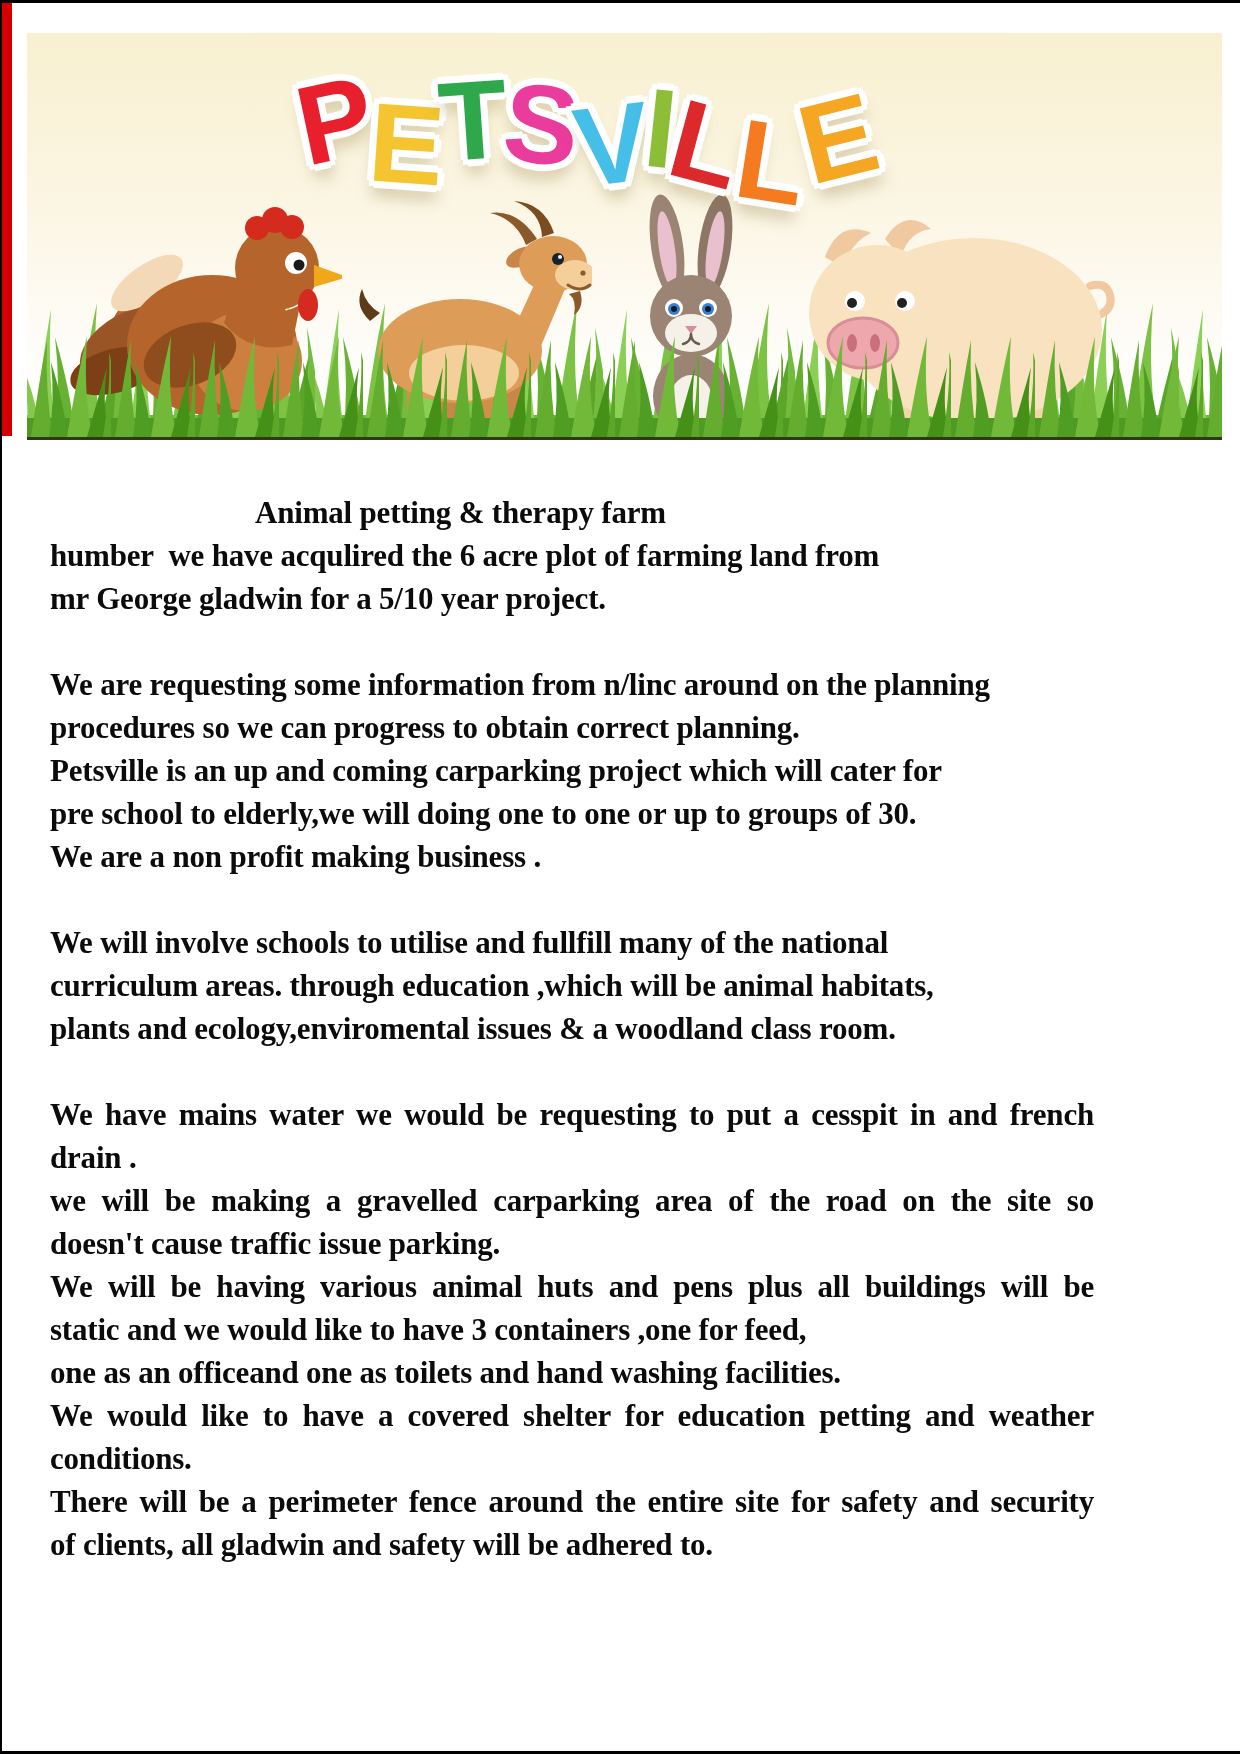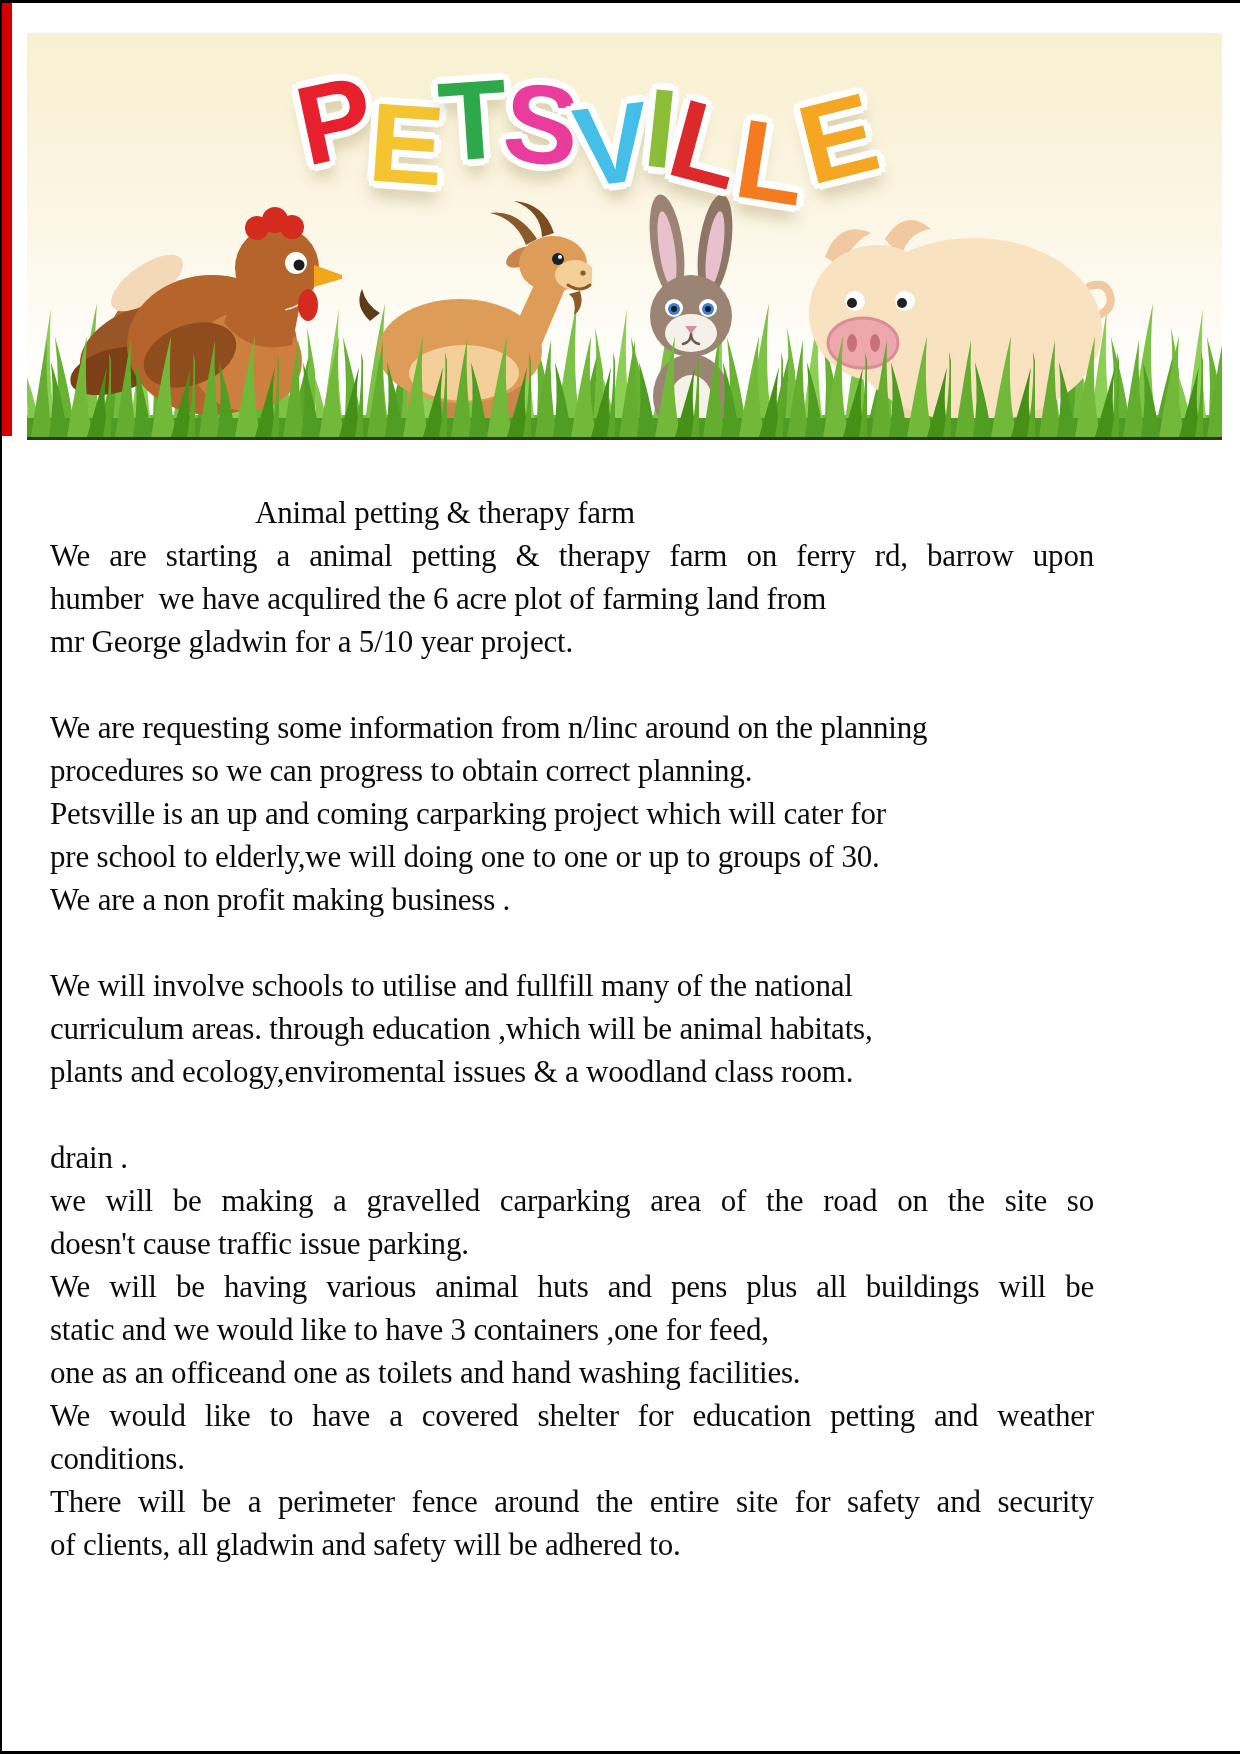--- a/index.html
+++ b/index.html
@@ -39,21 +39,21 @@
   .animal{position:absolute;z-index:2;}
   .chicken{left:35px;top:150px;}
   .goat{left:325px;top:168px;}
   .rabbit{left:598px;top:158px;}
   .pig{left:762px;top:182px;}
   
   .text-block{
     position:absolute;left:48px;top:488px;width:1044px;
     font-size:31px;color:#0b0b0b;letter-spacing:-0.2px;
   }
-  .line{height:43px;line-height:43px;white-space:pre;}
+  .line{height:43px;line-height:43px;white-space:pre;font-weight:bold;}
   .line.just{white-space:normal;text-align:justify;text-align-last:justify;}
   .line.title{padding-left:205px;}
   .line.blank{height:43px;}
 </style>
 </head>
 <body>
 
 <div class="page">
 
   <div class="banner">
@@ -164,34 +164,34 @@
       </defs>
       <rect width="1195" height="105" fill="url(#gf)"></rect>
     </svg>
 
   </div>
 
   <div class="left-stripe" style="background: rgb(212, 0, 0);"></div>
 
   <div class="text-block" id="text-block" style="color: rgb(11, 11, 11);">
       <div class="line title">Animal petting &amp; therapy farm</div>
-      <div class="line just">We are starting a animal petting &amp; therapy farm on ferry rd, barrow upon</div>
       <div class="line">humber  we have acqulired the 6 acre plot of farming land from</div>
       <div class="line">mr George gladwin for a 5/10 year project.</div>
       <div class="line blank"></div>
       <div class="line">We are requesting some information from n/linc around on the planning</div>
       <div class="line">procedures so we can progress to obtain correct planning.</div>
       <div class="line">Petsville is an up and coming carparking project which will cater for</div>
       <div class="line">pre school to elderly,we will doing one to one or up to groups of 30.</div>
       <div class="line">We are a non profit making business .</div>
       <div class="line blank"></div>
       <div class="line">We will involve schools to utilise and fullfill many of the national</div>
       <div class="line">curriculum areas. through education ,which will be animal habitats,</div>
       <div class="line">plants and ecology,enviromental issues &amp; a woodland class room.</div>
       <div class="line blank"></div>
+      <div class="line just">We have mains water we would be requesting to put a cesspit in and french</div>
       <div class="line">drain .</div>
       <div class="line just">we will be making a gravelled carparking area of the road on the site so</div>
       <div class="line">doesn't cause traffic issue parking.</div>
       <div class="line just">We will be having various animal huts and pens plus all buildings will be</div>
       <div class="line">static and we would like to have 3 containers ,one for feed,</div>
       <div class="line">one as an officeand one as toilets and hand washing facilities.</div>
       <div class="line just">We would like to have a covered shelter for education petting and weather</div>
       <div class="line">conditions.</div>
       <div class="line just">There will be a perimeter fence around the entire site for safety and security</div>
       <div class="line">of clients, all gladwin and safety will be adhered to.</div>

